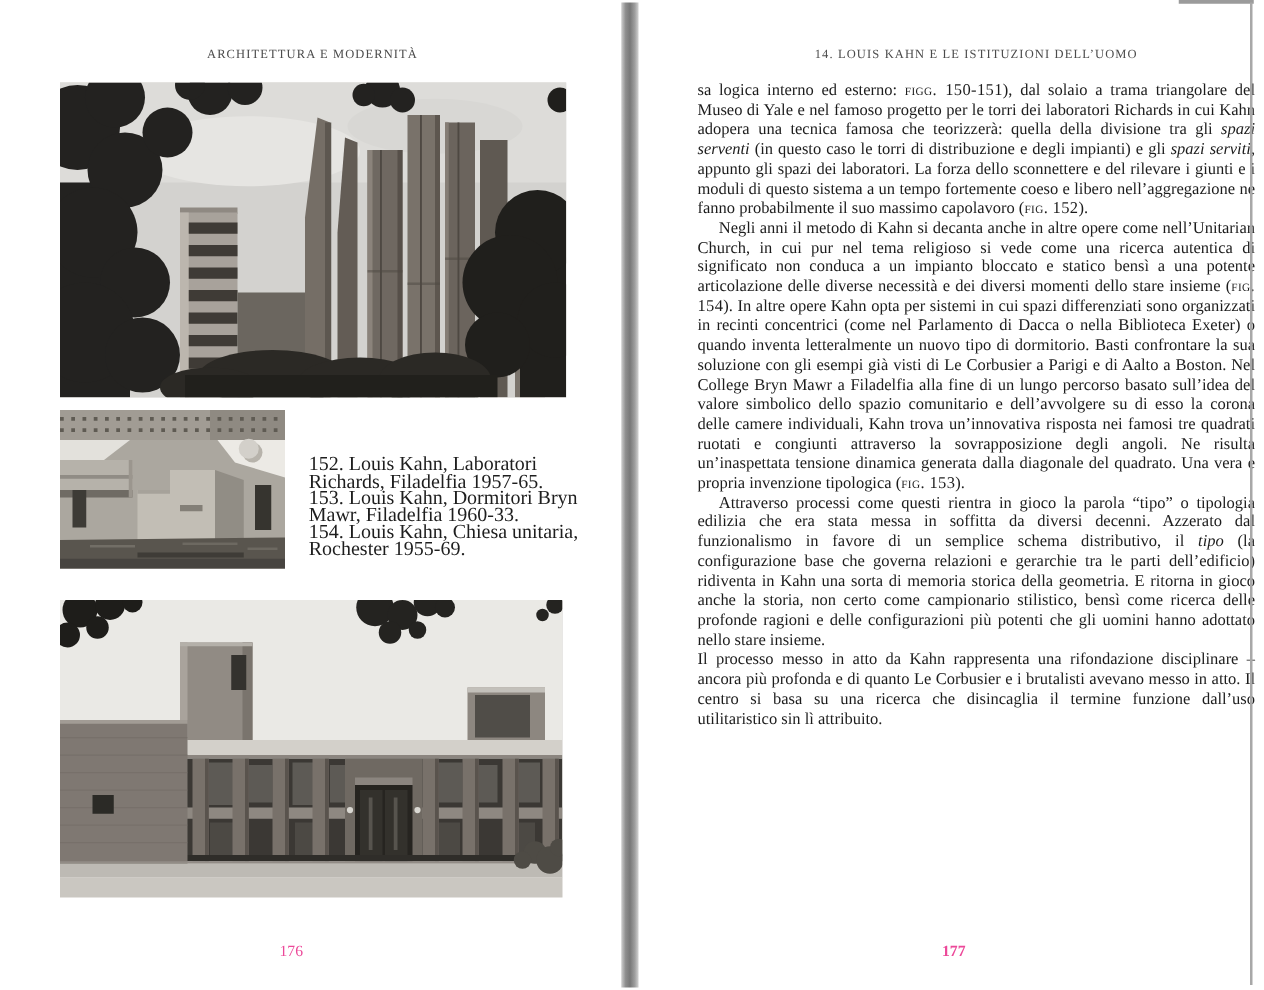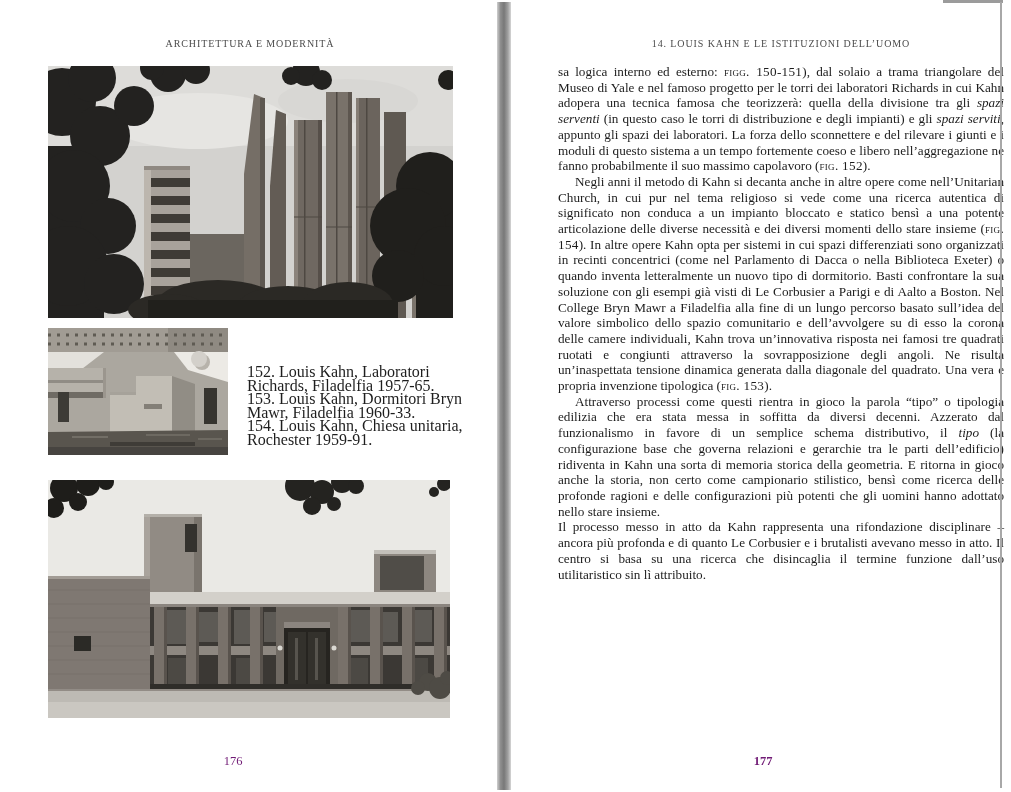--- a/index.html
+++ b/index.html
@@ -28,21 +28,21 @@
   figure.photo { position:absolute; margin:0; padding:0; background:#cfcecb; overflow:hidden; }
   figure.photo svg { display:block; width:100%; height:100%; }
   .photo1 { left:48px; top:66px;  width:405px; height:252px; }
   .photo2 { left:48px; top:328px; width:180px; height:127px; }
   .photo3 { left:48px; top:480px; width:402px; height:238px; }
 
   .captions { position:absolute; left:247px; top:365px; width:220px;
               font-size:16px; line-height:13.5px; color:#1e1e1e; }
   .caption  { margin:0; }
 
-  .page-number { position:absolute; top:754px; font-size:12.5px; color:#701a75; text-align:center; }
+  .page-number { position:absolute; top:754px; font-size:12.5px; color:#ec4899; text-align:center; }
   .page-number.left  { left:158px; width:150px; }
   .page-number.right { left:187px; width:130px;font-weight:bold; }
 
   .body-text { position:absolute; left:47px; top:64px; width:446px;
                font-size:13.2px; line-height:15.7px; text-align:justify; color:#1c1c1c; }
   .body-para { margin:0; }
   .body-para.indent { text-indent:17px; }
   .it { font-style:italic; }
   .sc { font-variant:small-caps; letter-spacing:0.3px;margin-top:48px; }
   .section-heading { text-align:center; font-size:14.5px; margin:26px 0 15px 0; color:#1c1c1c; }
@@ -163,21 +163,21 @@
         <rect x="0" y="119" width="180" height="8" fill="#474440"></rect>
         <rect x="24" y="108" width="36" height="2" fill="#726e66"></rect>
         <rect x="98" y="106" width="44" height="2" fill="#6d6961"></rect>
         <rect x="150" y="110" width="24" height="2" fill="#6d6961"></rect>
       </svg>
     </figure>
 
     <div class="captions">
       <p class="caption">152. Louis Kahn, Laboratori Richards, Filadelfia 1957-65.</p>
       <p class="caption">153. Louis Kahn, Dormitori Bryn Mawr, Filadelfia 1960-33.</p>
-      <p class="caption">154. Louis Kahn, Chiesa unitaria, Rochester 1959-91.</p>
+      <p class="caption">154. Louis Kahn, Chiesa unitaria, Rochester 1955-69.</p>
     </div>
 
     <figure class="photo photo3">
       <svg viewBox="0 0 402 238" preserveAspectRatio="none">
         <rect width="402" height="238" fill="#eae9e5"></rect>
 
         <g fill="#1e1d1a">
           <circle cx="16" cy="8" r="14"></circle>
             <circle cx="40" cy="4" r="12"></circle>
           <circle cx="6" cy="28" r="10"></circle>

